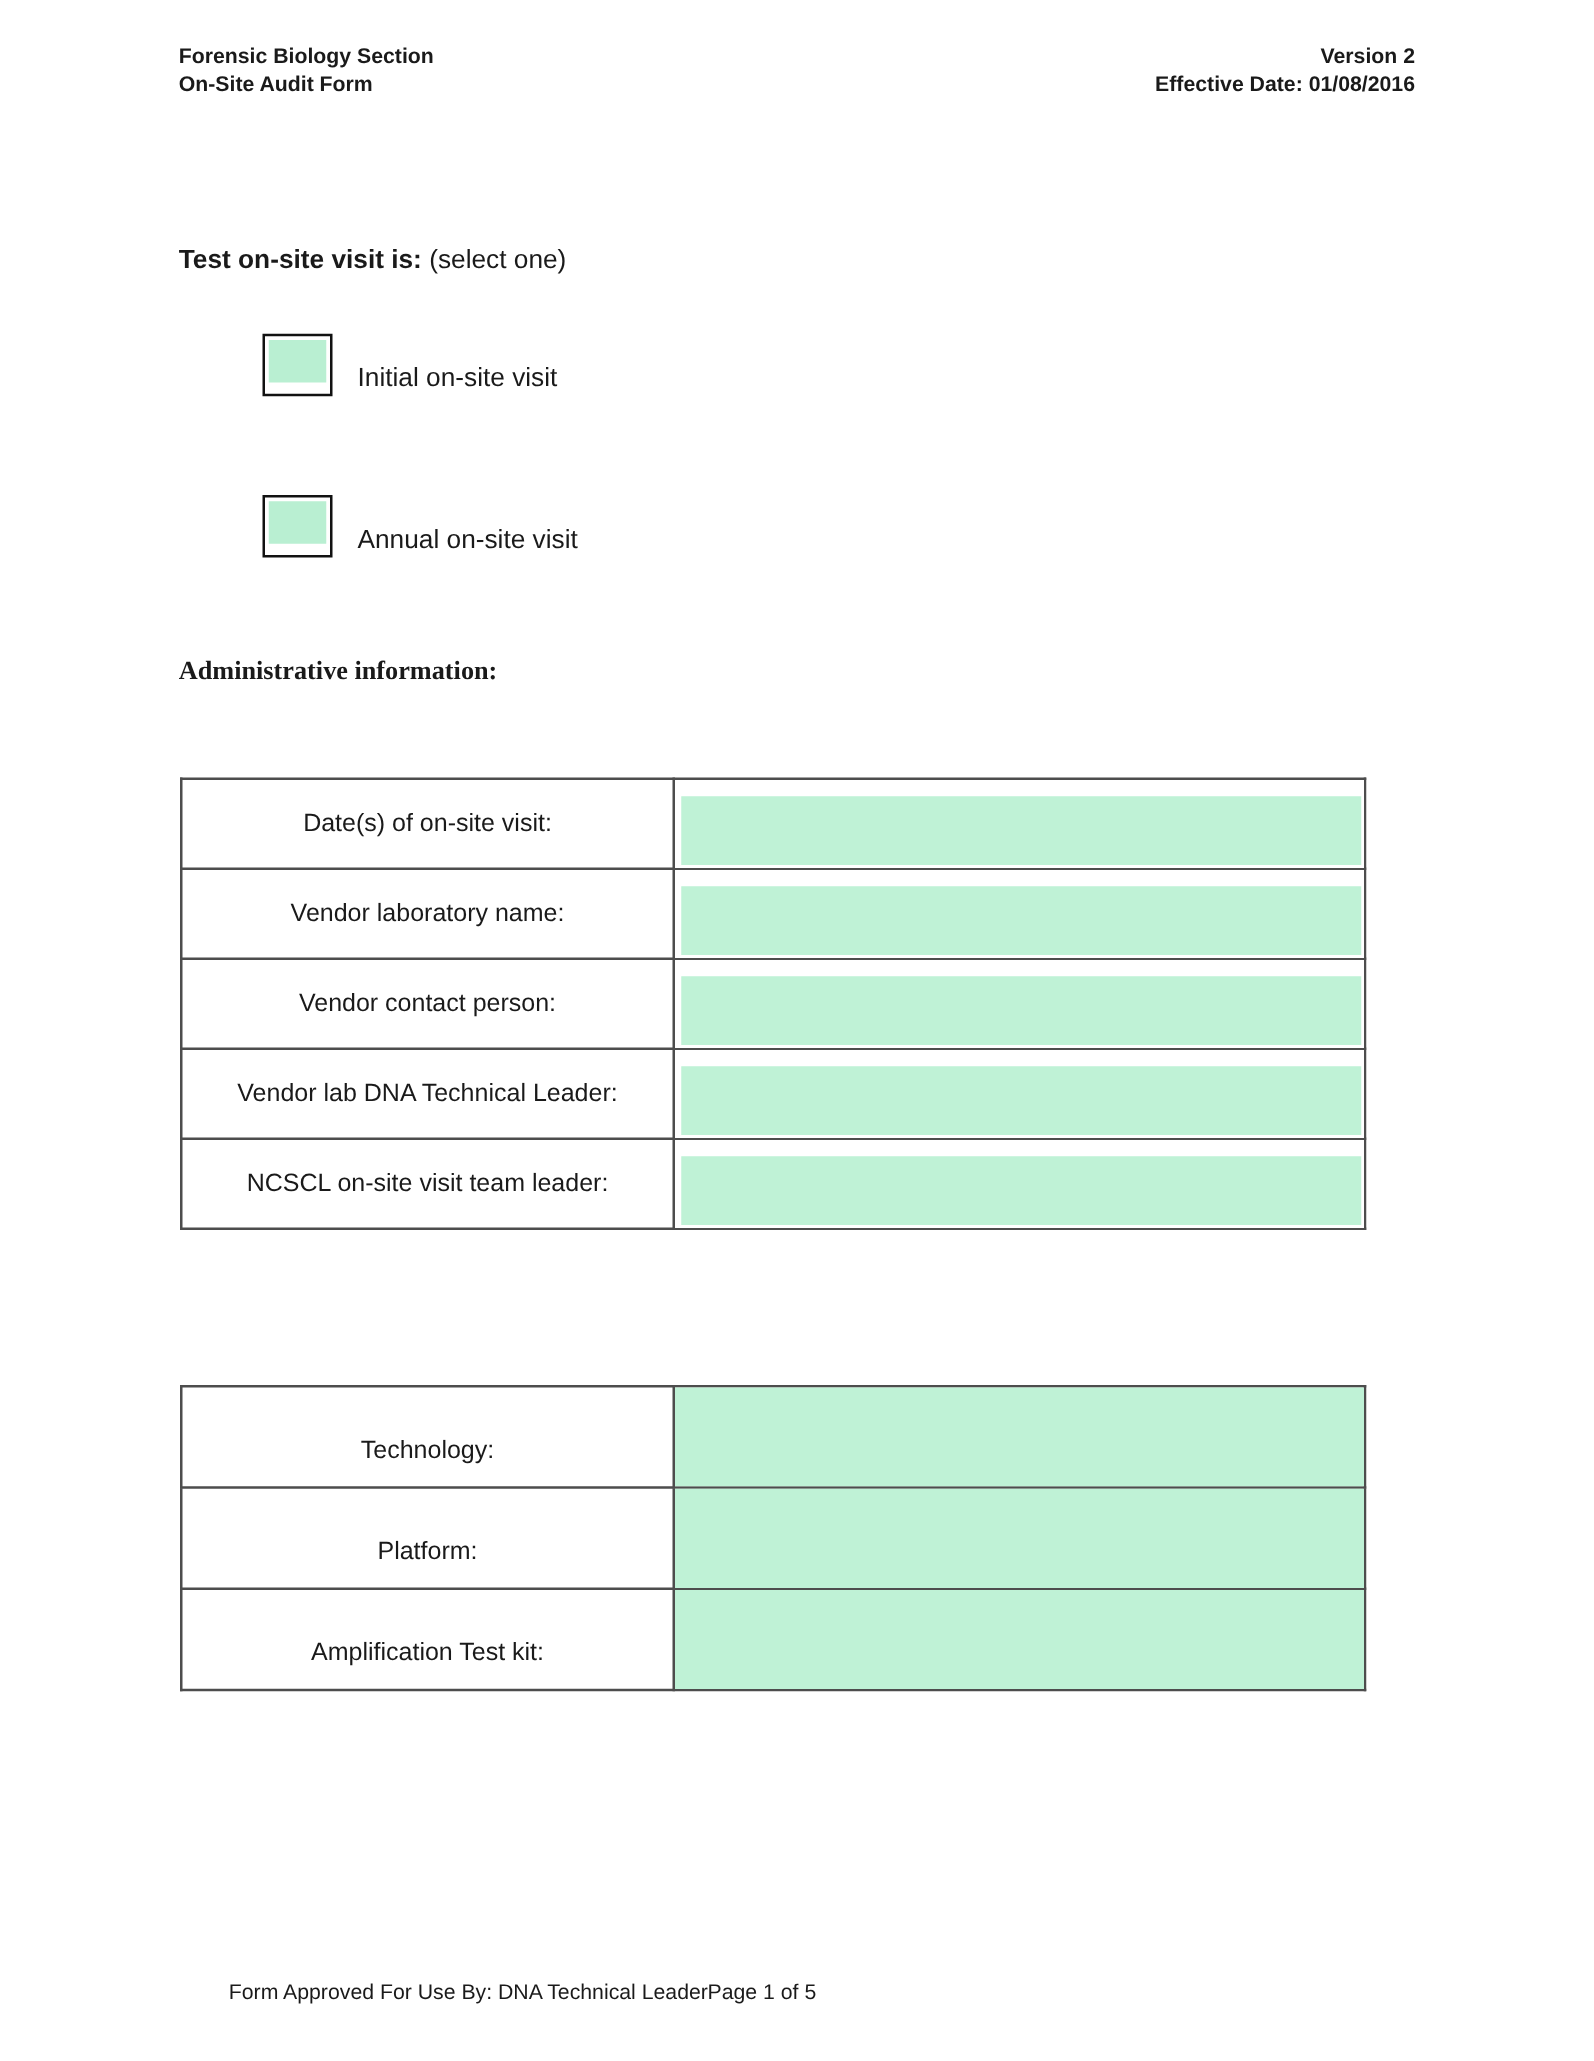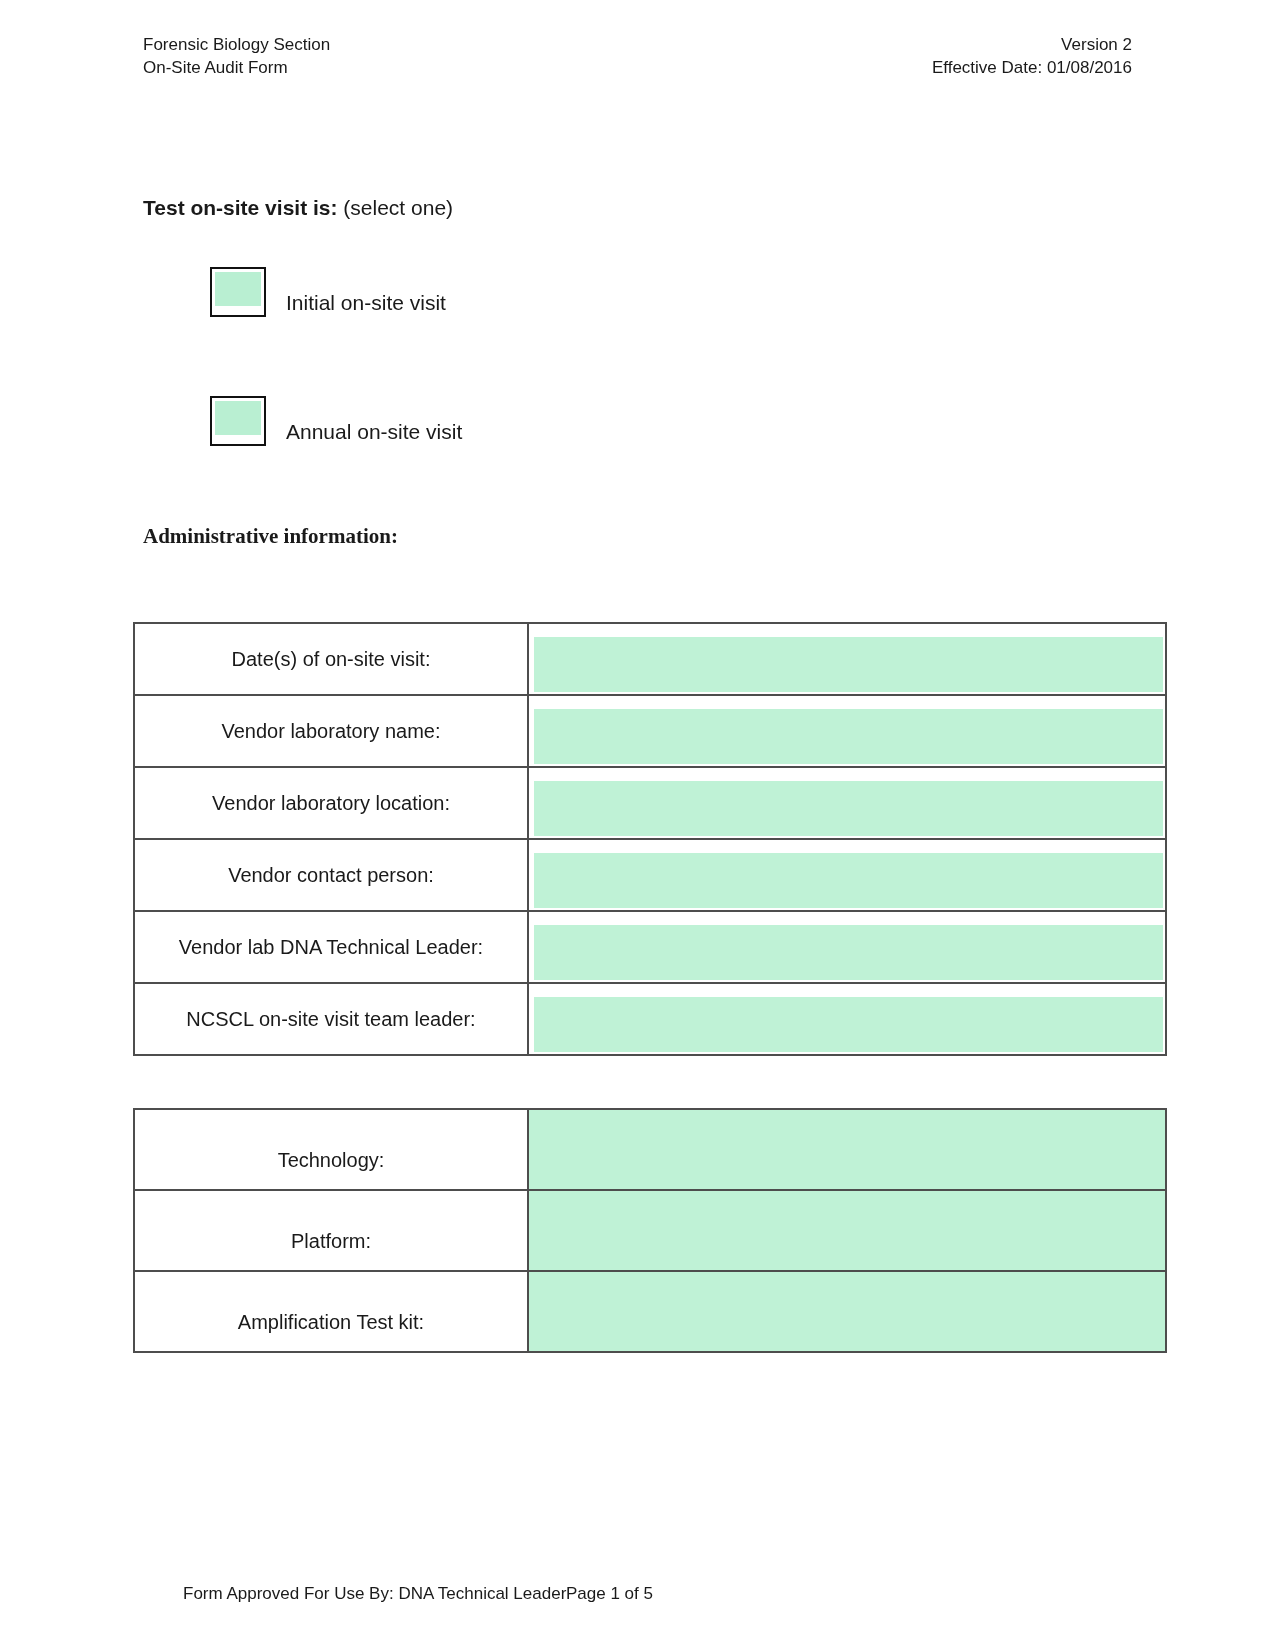--- a/index.html
+++ b/index.html
@@ -12,42 +12,42 @@
   *{margin:0;padding:0;box-sizing:border-box;}
   html,body{background:#ffffff;}
   body{
     width:1275px;height:1649px;position:relative;
     font-family:"Liberation Sans",sans-serif;color:var(--text);
   }
   .page{position:absolute;inset:0;background:#fff;}
 
   
   .header{position:absolute;top:34px;left:143px;right:143px;
-    display:flex;justify-content:space-between;font-size:17px;line-height:1.35;}
+    display:flex;justify-content:space-between;font-size:17px;line-height:1.35;font-weight:bold;}
   .header-right{text-align:right;}
 
   
   .visit-heading{position:absolute;left:143px;top:196px;font-size:21px;}
   .visit-heading .b{font-weight:bold;}
 
   
   .option{position:absolute;left:210px;height:52px;}
   .option-1{top:267px;}
   .option-2{top:396px;}
   .checkbox{position:absolute;left:0;top:0;width:56px;height:50px;
     border:2px solid #111;background:#fff;}
   .checkbox-fill{position:absolute;left:3px;right:3px;top:3px;bottom:9px;
     background:var(--checkbox-green);}
   .option-label{position:absolute;left:76px;top:24px;font-size:21px;white-space:nowrap;}
 
   
   .admin-heading{position:absolute;left:143px;top:524px;font-size:21px;font-weight:bold;font-family:Liberation Serif, serif;}
 
   
-  table.tbl{position:absolute;left:133px;width:1034px;border-collapse:collapse;
+  table.tbl{position:absolute;left:144px;width:949px;border-collapse:collapse;
     table-layout:fixed;border-radius:22px;}
   .tbl1{top:622px;}
   .tbl2{top:1108px;}
   .tbl td{border:2px solid var(--border-inner);padding:0;vertical-align:middle;}
   .tbl{border:2px solid var(--border-dark);}
   .tbl col.c-label{width:394px;}
   .tbl1 tr{height:72px;}
   .tbl2 tr{height:81px;}
   .label-cell{text-align:center;font-size:20px;background:#fff;}
   .tbl2 .label-cell{padding-top:22px;}
@@ -111,26 +111,20 @@
         <div class="field-band"></div>
       </td>
     </tr>
     <tr>
       <td class="label-cell">Vendor laboratory name:</td>
       <td class="value-cell">
         <div class="field-band"></div>
       </td>
     </tr>
     <tr>
-      <td class="label-cell">Vendor laboratory location:</td>
-      <td class="value-cell">
-        <div class="field-band"></div>
-      </td>
-    </tr>
-    <tr>
       <td class="label-cell">Vendor contact person:</td>
       <td class="value-cell">
         <div class="field-band"></div>
       </td>
     </tr>
     <tr>
       <td class="label-cell">Vendor lab DNA Technical Leader:</td>
       <td class="value-cell">
         <div class="field-band"></div>
       </td>

